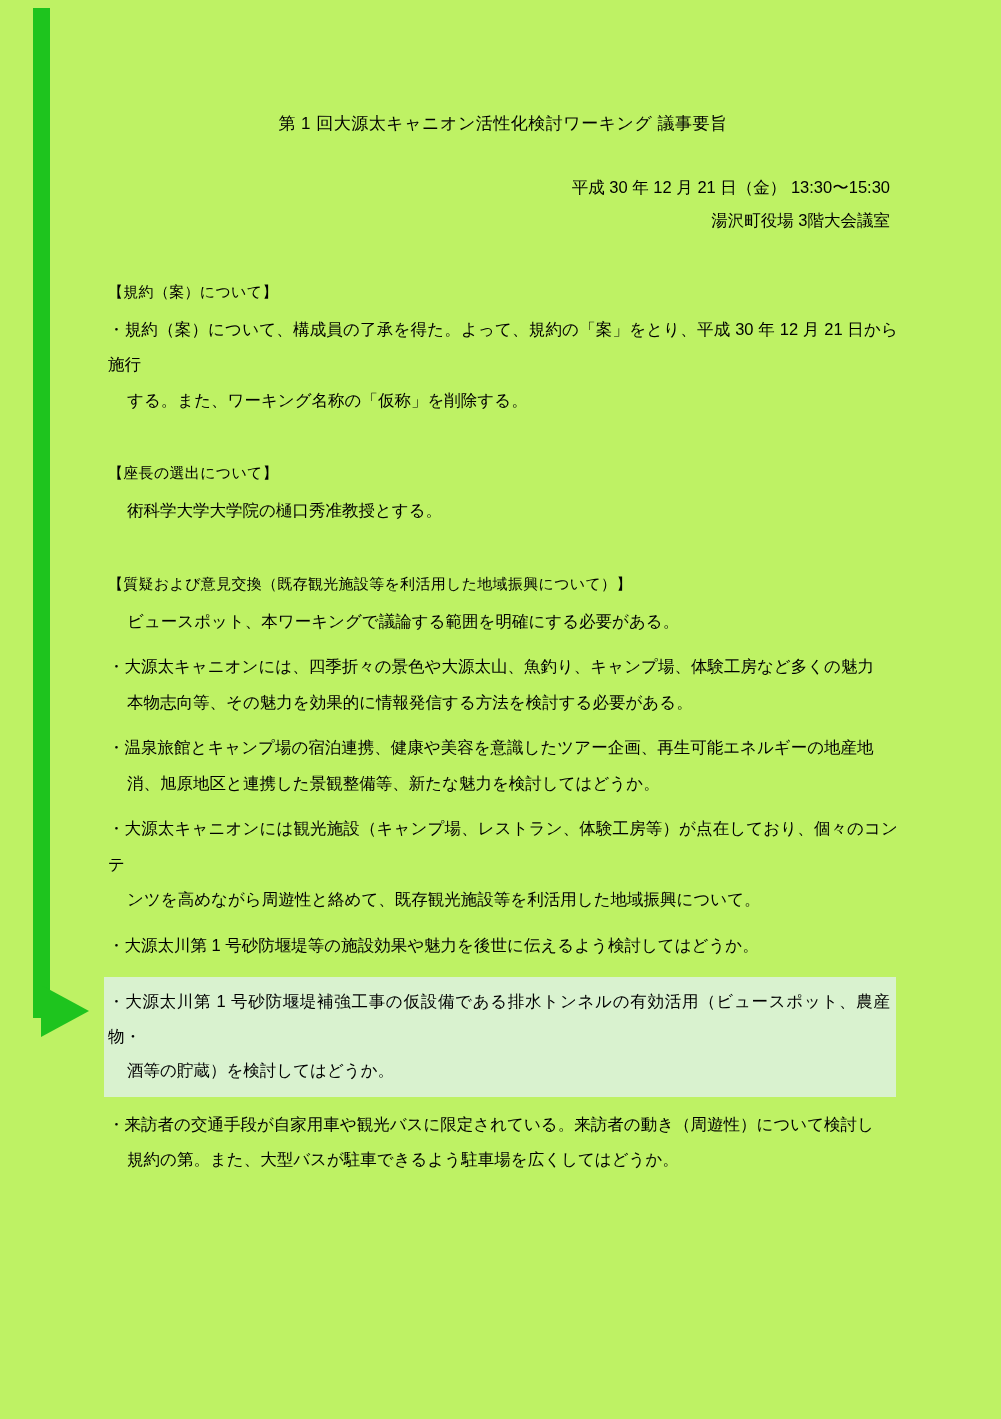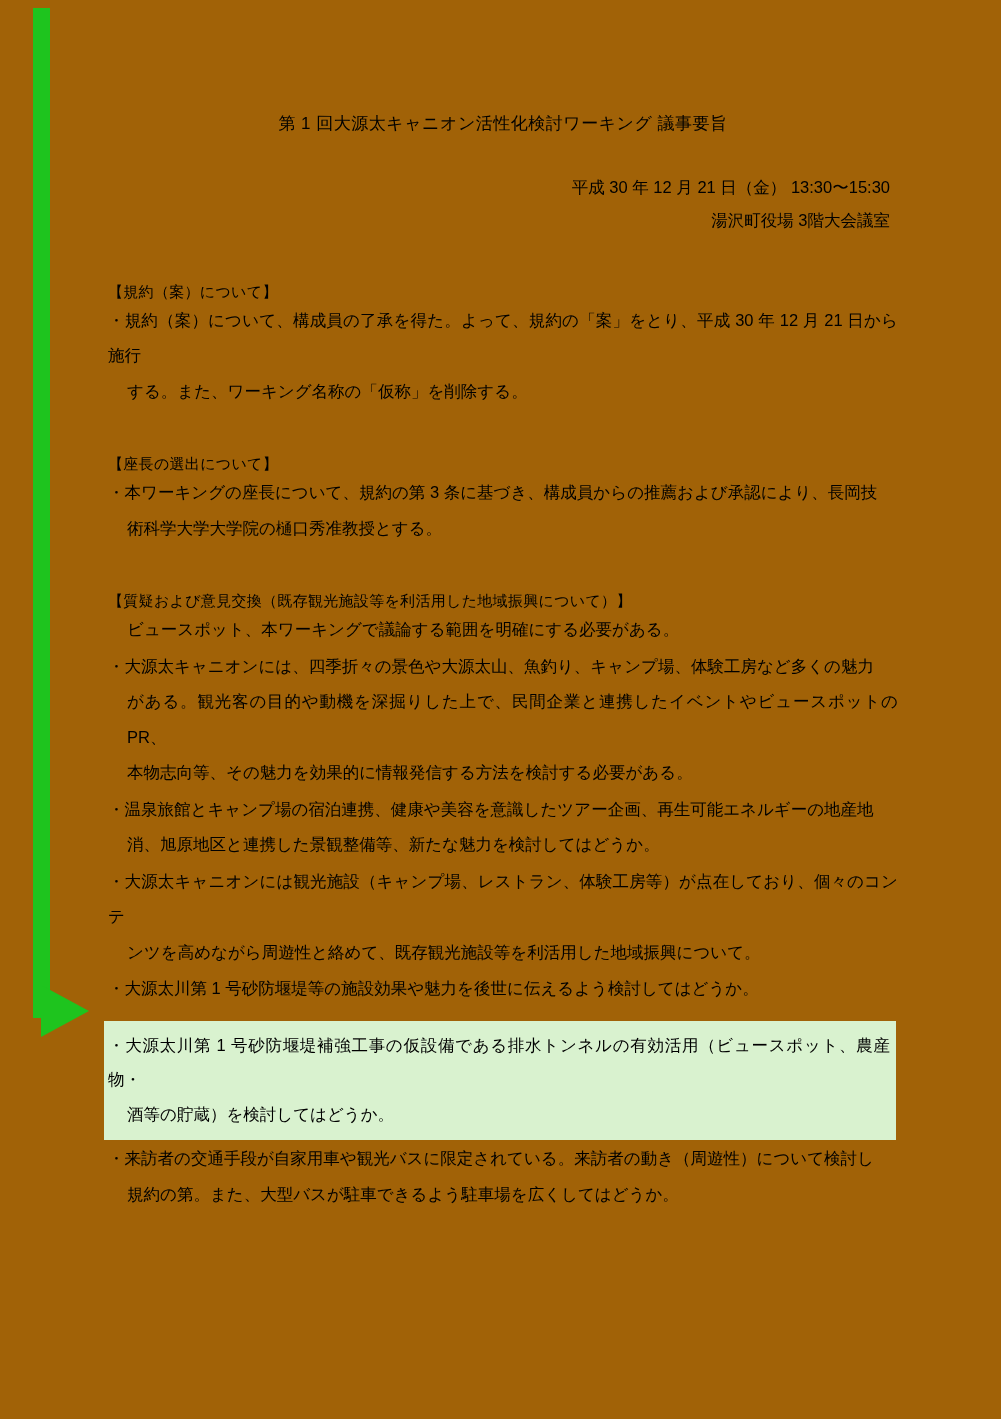--- a/index.html
+++ b/index.html
@@ -8,21 +8,21 @@
     background: #ffffff;
   }
   body {
     font-family: "Liberation Sans", sans-serif;
     color: #000000;
   }
   .page {
     position: relative;
     width: 1001px;
     height: 1419px;
-    background: #a16207;
+    background: #bef264;
     overflow: hidden;
   }
   
   .arrow-shaft {
     position: absolute;
     left: 33px;
     top: 8px;
     width: 17px;
     height: 1010px;
     background: #1ec41e;
@@ -57,21 +57,21 @@
     padding-right: 8px;
   }
   .section-head {
     font-size: 15px;
     margin-top: 46px;
     letter-spacing: 0.3px;
   }
   .bullet {
     font-size: 16.5px;
     line-height: 2.15;
-    margin-top: 1px;
+    margin-top: 10px;
     text-align: justify;
     text-justify: inter-character;
   }
   .bullet .ind {
     display: block;
     padding-left: 19px;
   }
   .bullet p {
     margin: 0;
   }
@@ -103,33 +103,31 @@
     </div>
 
     <div class="section-head">【規約（案）について】</div>
     <div class="bullet">
       <p>・規約（案）について、構成員の了承を得た。よって、規約の「案」をとり、平成 30 年 12 月 21 日から施行</p>
       <p class="ind">する。また、ワーキング名称の「仮称」を削除する。</p>
     </div>
 
     <div class="section-head">【座長の選出について】</div>
     <div class="bullet">
-      <p>・本ワーキングの座長について、規約の第 3 条に基づき、構成員からの推薦および承認により、長岡技</p>
       <p class="ind">術科学大学大学院の樋口秀准教授とする。</p>
     </div>
 
     <div class="section-head">【質疑および意見交換（既存観光施設等を利活用した地域振興について）】</div>
 
     <div class="bullet">
       <p class="ind">ビュースポット、本ワーキングで議論する範囲を明確にする必要がある。</p>
     </div>
 
     <div class="bullet">
       <p>・大源太キャニオンには、四季折々の景色や大源太山、魚釣り、キャンプ場、体験工房など多くの魅力</p>
-      <p class="ind">がある。観光客の目的や動機を深掘りした上で、民間企業と連携したイベントやビュースポットのPR、</p>
       <p class="ind">本物志向等、その魅力を効果的に情報発信する方法を検討する必要がある。</p>
     </div>
 
     <div class="bullet">
       <p>・温泉旅館とキャンプ場の宿泊連携、健康や美容を意識したツアー企画、再生可能エネルギーの地産地</p>
       <p class="ind">消、旭原地区と連携した景観整備等、新たな魅力を検討してはどうか。</p>
     </div>
 
     <div class="bullet">
       <p>・大源太キャニオンには観光施設（キャンプ場、レストラン、体験工房等）が点在しており、個々のコンテ</p>

